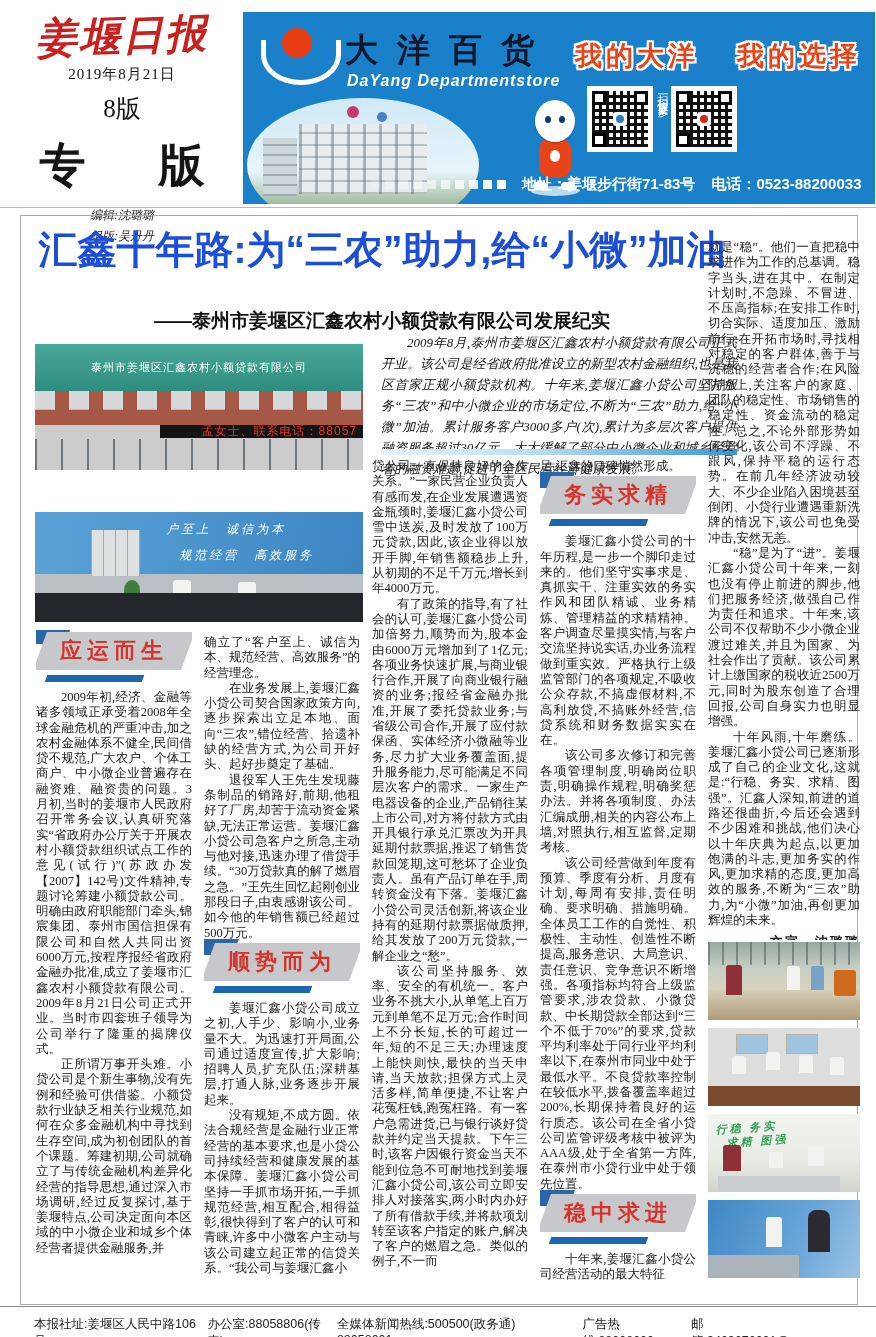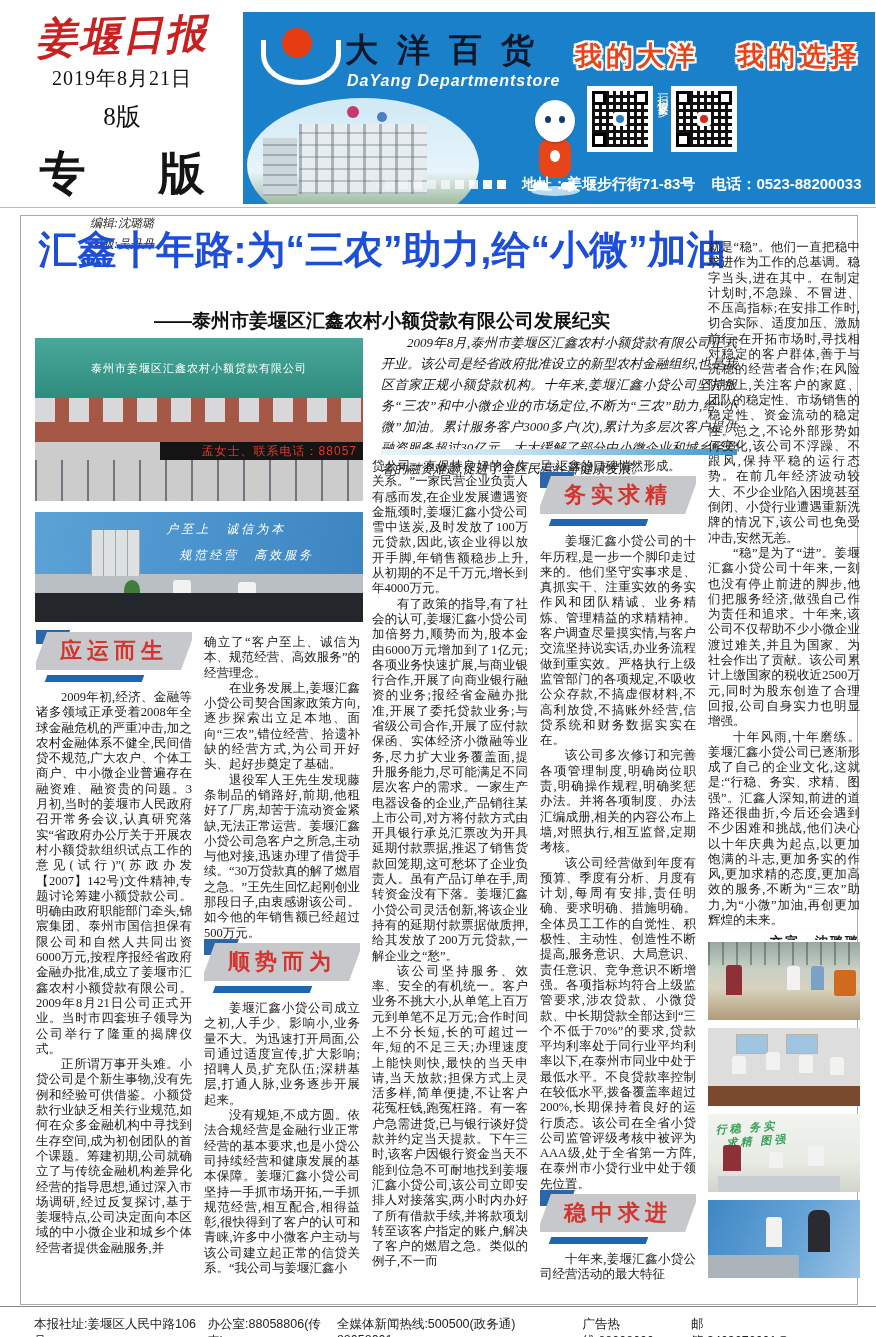--- a/index.html
+++ b/index.html
@@ -2,21 +2,21 @@
 <html><head>
 <meta charset="utf-8">
 <style>
   html,body{margin:0;padding:0;background:#e9e9e9;}
   #page{position:relative;width:876px;height:1337px;background:#fff;margin:0 auto;
         font-family:"Liberation Serif","DejaVu Serif",serif;color:#1c1c1c;overflow:hidden;}
   
   #masthead{position:absolute;left:8px;top:14px;width:228px;text-align:center;}
   .paper-name{font-family:"DejaVu Serif",serif;font-style:italic;font-weight:bold;
       color:#c92020;font-size:41px;letter-spacing:2px;transform:rotate(-2deg);line-height:1.1;}
-  .paper-date{font-size:20px;margin-top:6px;letter-spacing:1px;color:#111;}
+  .paper-date{font-size:15px;margin-top:6px;letter-spacing:1px;color:#111;}
   .page-no{font-size:25px;margin-top:8px;color:#111;}
   .section-name{font-family:"Liberation Sans",sans-serif;font-weight:900;font-size:46px;
       letter-spacing:30px;margin-right:-30px;margin-top:10px;color:#141414;}
   .staff{font-size:12px;margin-top:10px;color:#222;font-style:italic;}
   .staff+.staff{margin-top:4px;}
   
   #banner{position:absolute;left:243px;top:12px;width:632px;height:192px;background:#1a80c9;
       overflow:hidden;font-family:"Liberation Sans",sans-serif;}
   .logo{position:absolute;left:16px;top:10px;width:76px;height:64px;}
   .logo .wing{position:absolute;left:2px;top:18px;width:70px;height:40px;border:5px solid #fff;
@@ -76,21 +76,21 @@
       color:#1d4ed8;letter-spacing:0;line-height:1.15;}
   .subtitle{position:absolute;left:10px;top:92px;width:702px;text-align:center;
       font-family:"Liberation Sans",sans-serif;font-weight:700;font-size:19px;color:#111;}
   .intro{position:absolute;left:360px;top:116px;width:356px;font-size:13px;line-height:1.62;
       font-style:italic;text-align:justify;color:#141414;}
   .intro p{margin:0;text-indent:2em;}
   .intro-rule{position:absolute;left:360px;top:233px;width:356px;height:6px;
       background:linear-gradient(to right,#e8f4fb,#bfe0f2 40%,#3c96cf);}
   
   .photo{position:absolute;overflow:hidden;background:#ccc;}
-  #photo1{left:14px;top:122px;width:328px;height:163px;}
+  #photo1{left:14px;top:128px;width:328px;height:126px;}
   #photo1 .sign{position:absolute;left:0;top:0;width:100%;height:37%;
       background:linear-gradient(#4aa89a,#2f8d80);color:#fff;font-size:11px;letter-spacing:1px;
       display:flex;align-items:center;justify-content:center;text-align:center;padding:0 8px;box-sizing:border-box;
       transform-origin:left top;}
   #photo1 .facade{position:absolute;left:0;top:37%;width:100%;height:27%;background:#a65847;
       background-image:repeating-linear-gradient(90deg,rgba(225,238,244,.85) 0 20px,rgba(166,88,71,0) 20px 34px);
       background-size:100% 55%;background-repeat:no-repeat;}
   #photo1 .led{position:absolute;left:38%;top:64%;width:62%;height:11%;background:#141414;color:#e8372a;
       font-size:12px;display:flex;align-items:center;justify-content:flex-end;padding-right:6px;box-sizing:border-box;
       font-family:"Liberation Sans",sans-serif;letter-spacing:1px;}

